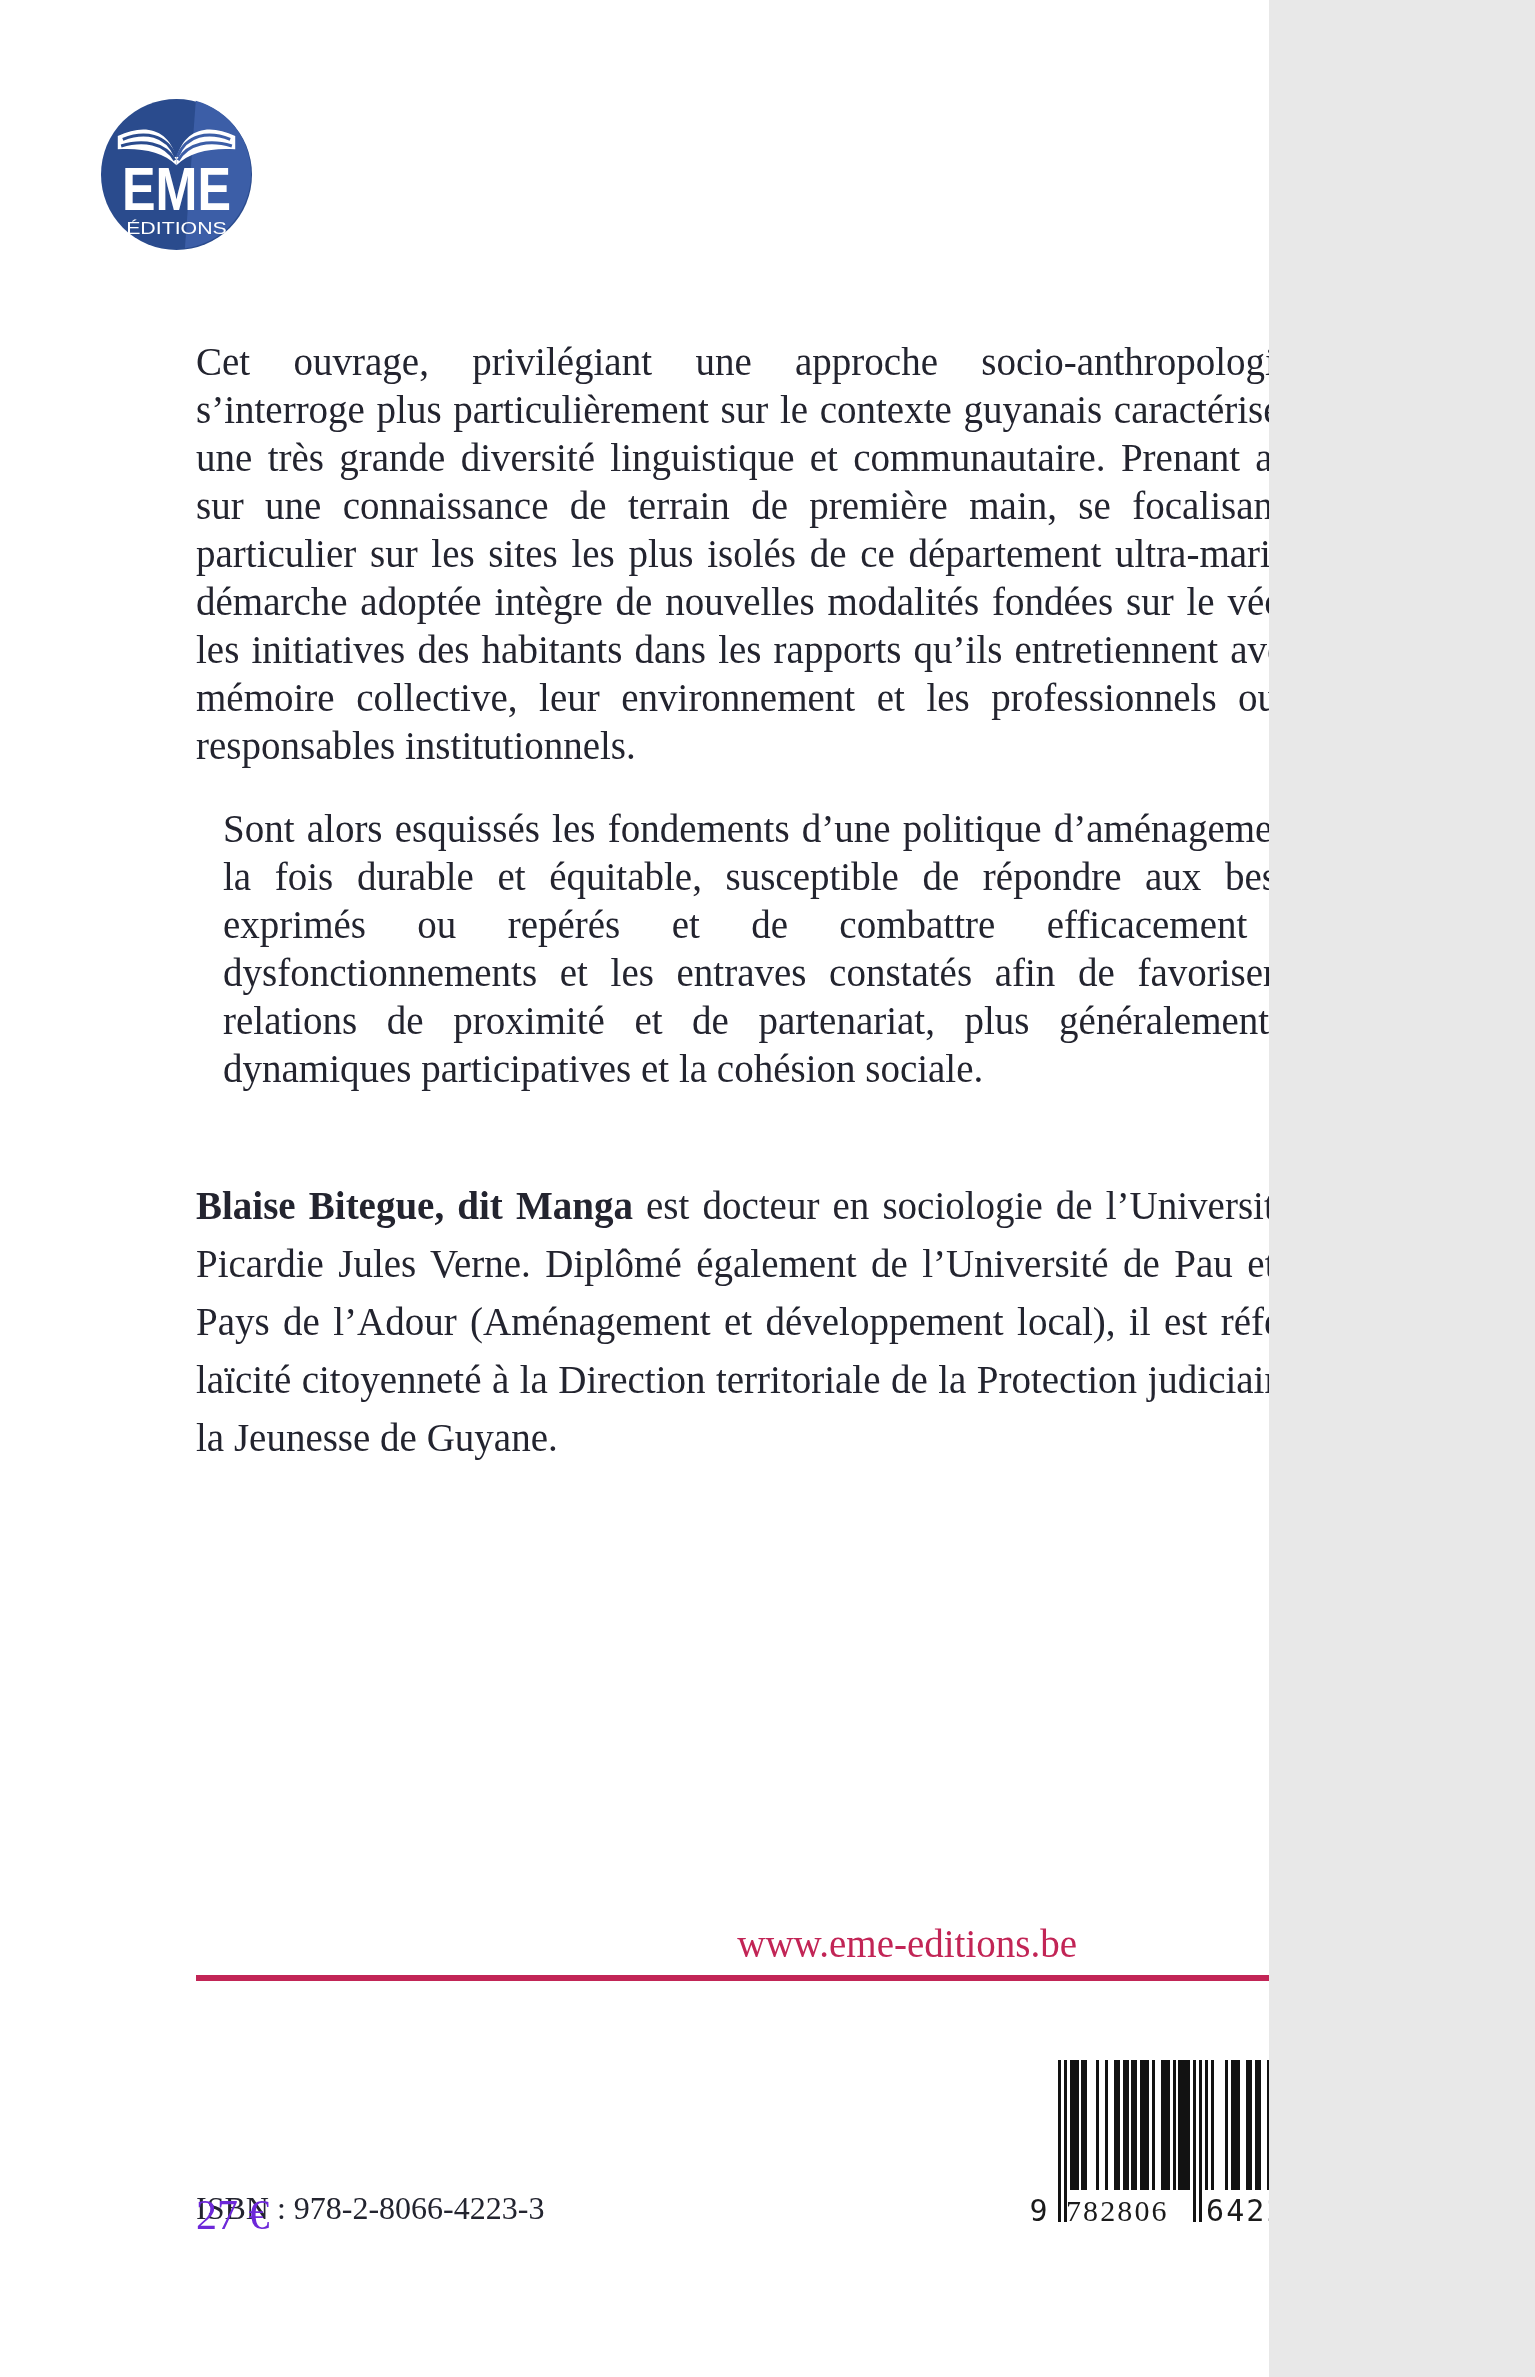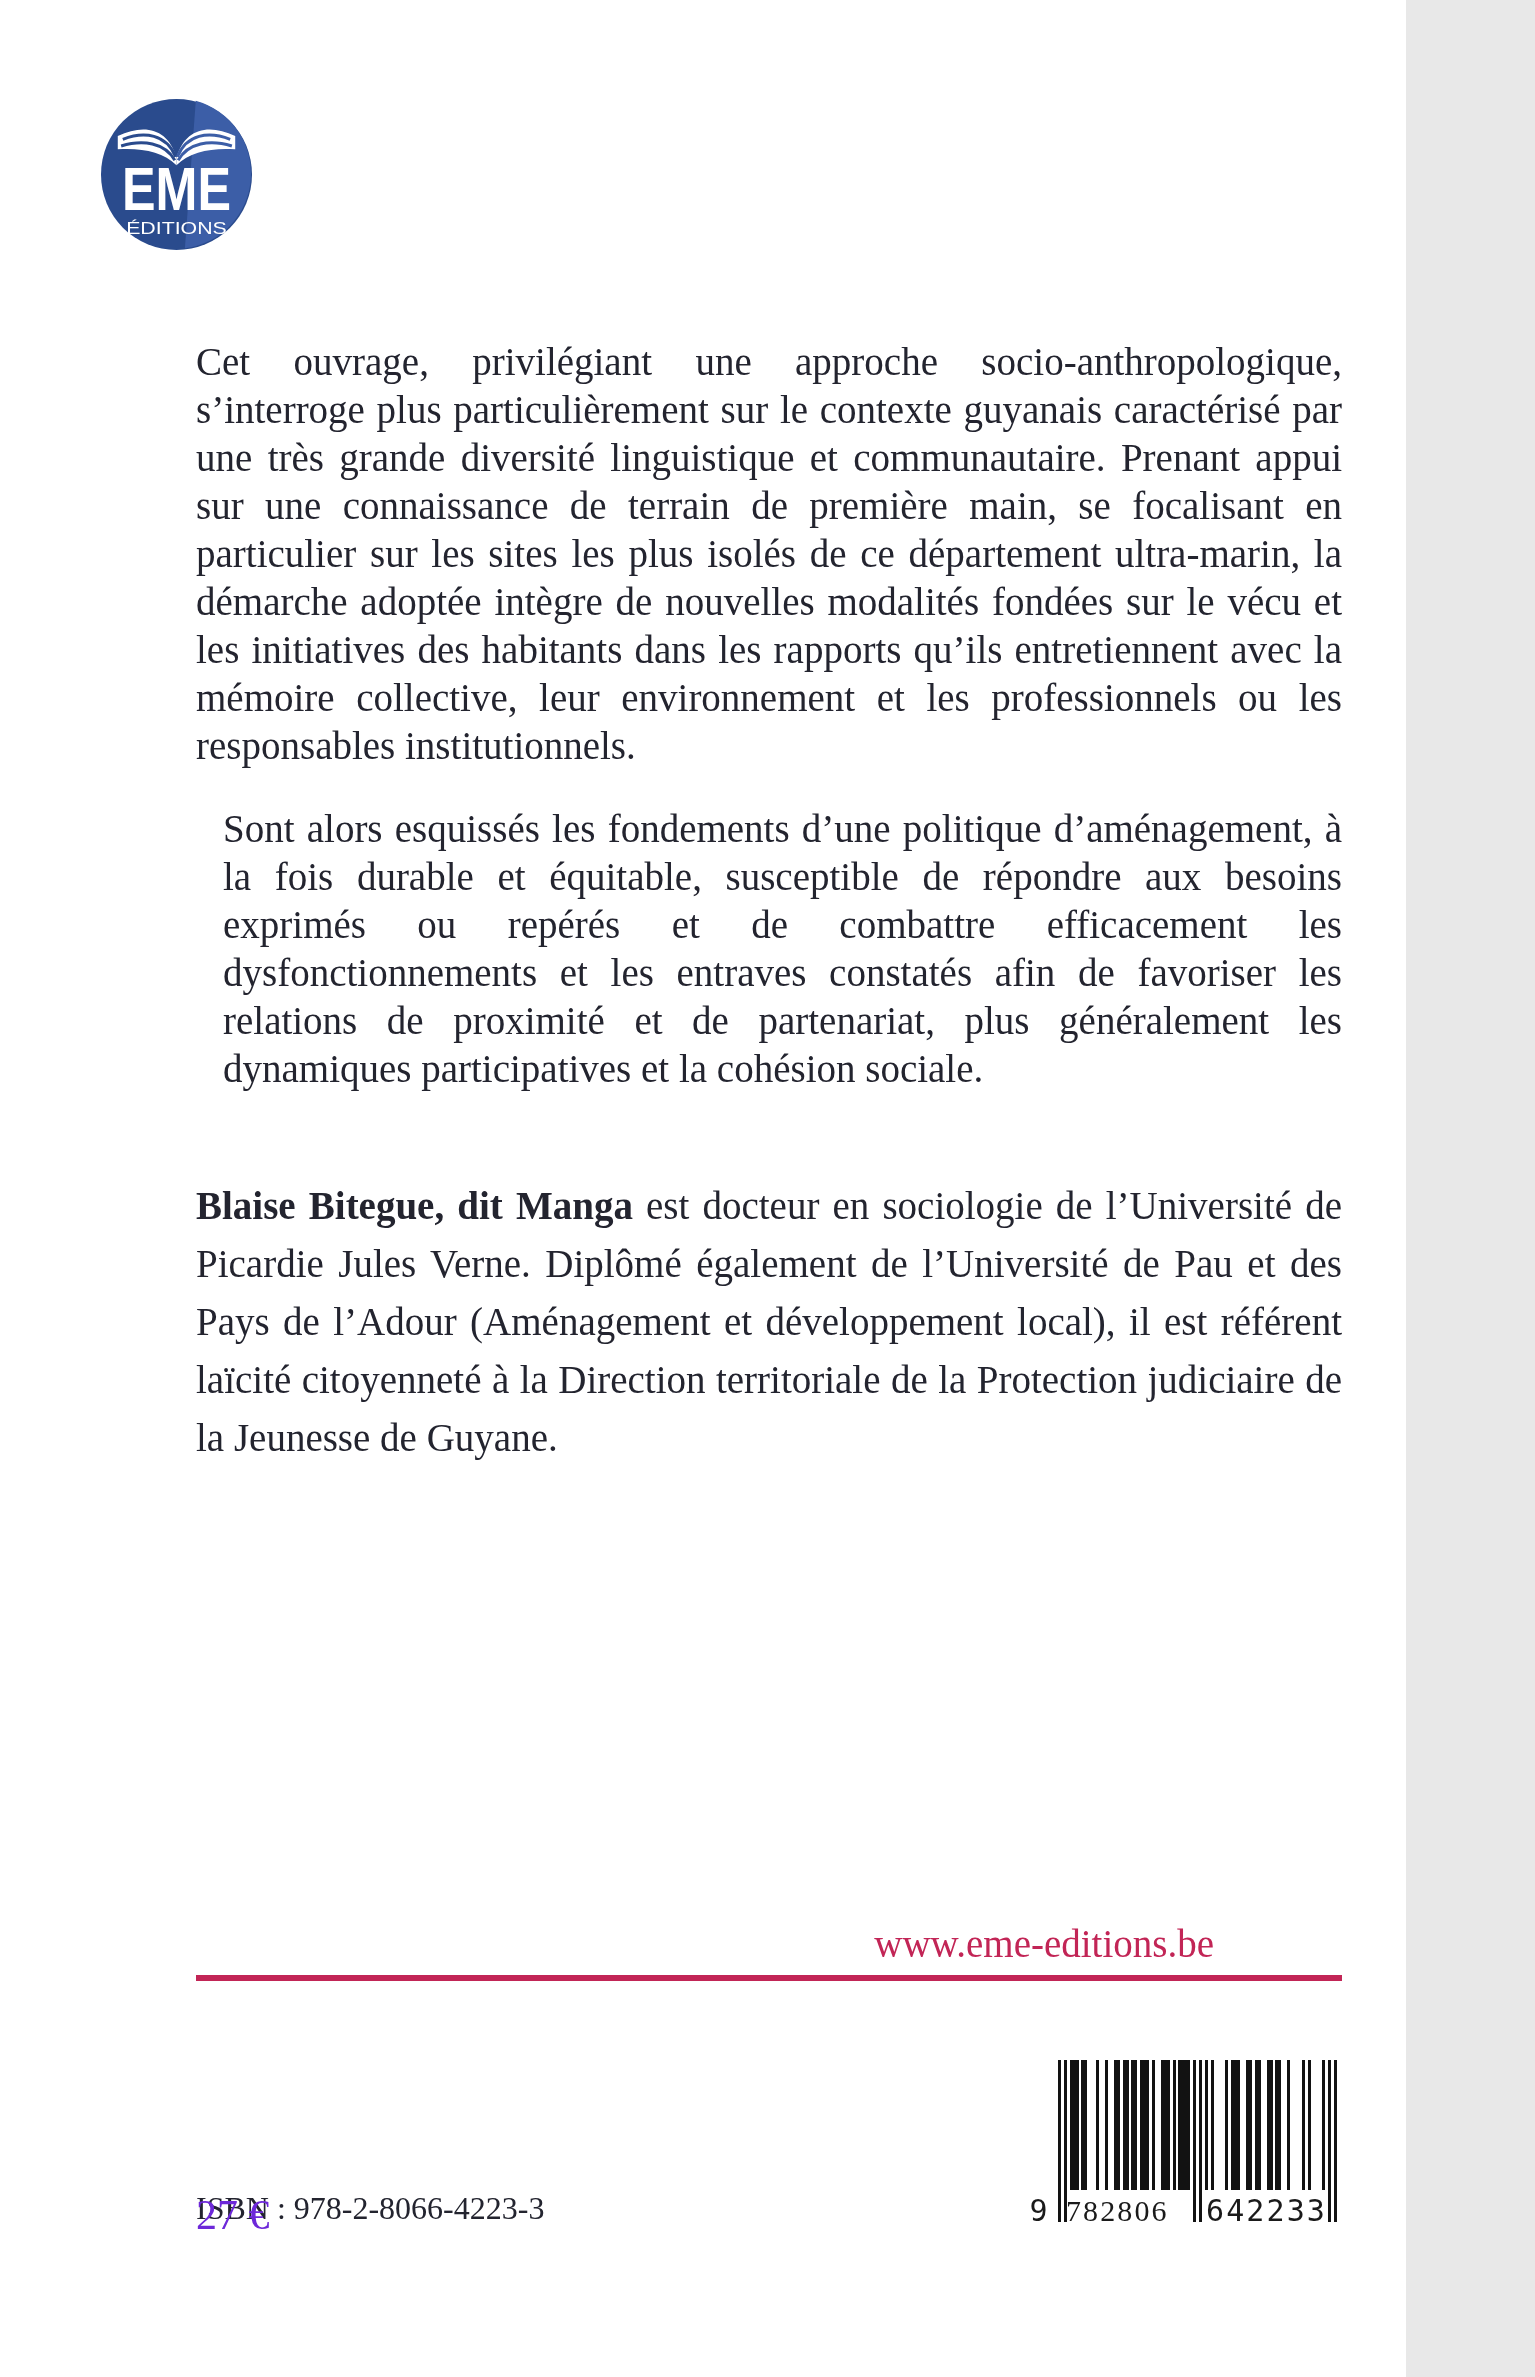--- a/index.html
+++ b/index.html
@@ -1,18 +1,18 @@
 <!DOCTYPE html>
 <html style="font-size:13.4px"><head>
 <meta charset="utf-8">
 <style>
   html,body{margin:0;padding:0;background:#e8e8e8;}
   .page{
     position:relative;
-    width:1406px;height:2377px;
+    width:1269px;height:2377px;
     background:#ffffff;
     overflow:hidden;
     font-family:"Liberation Serif", serif;
   }
   
   .logo{position:absolute;left:101px;top:99px;width:151px;height:151px;}
   
   .textcol{
     position:absolute;left:196px;top:0;width:1146px;
     color:#23242f;

